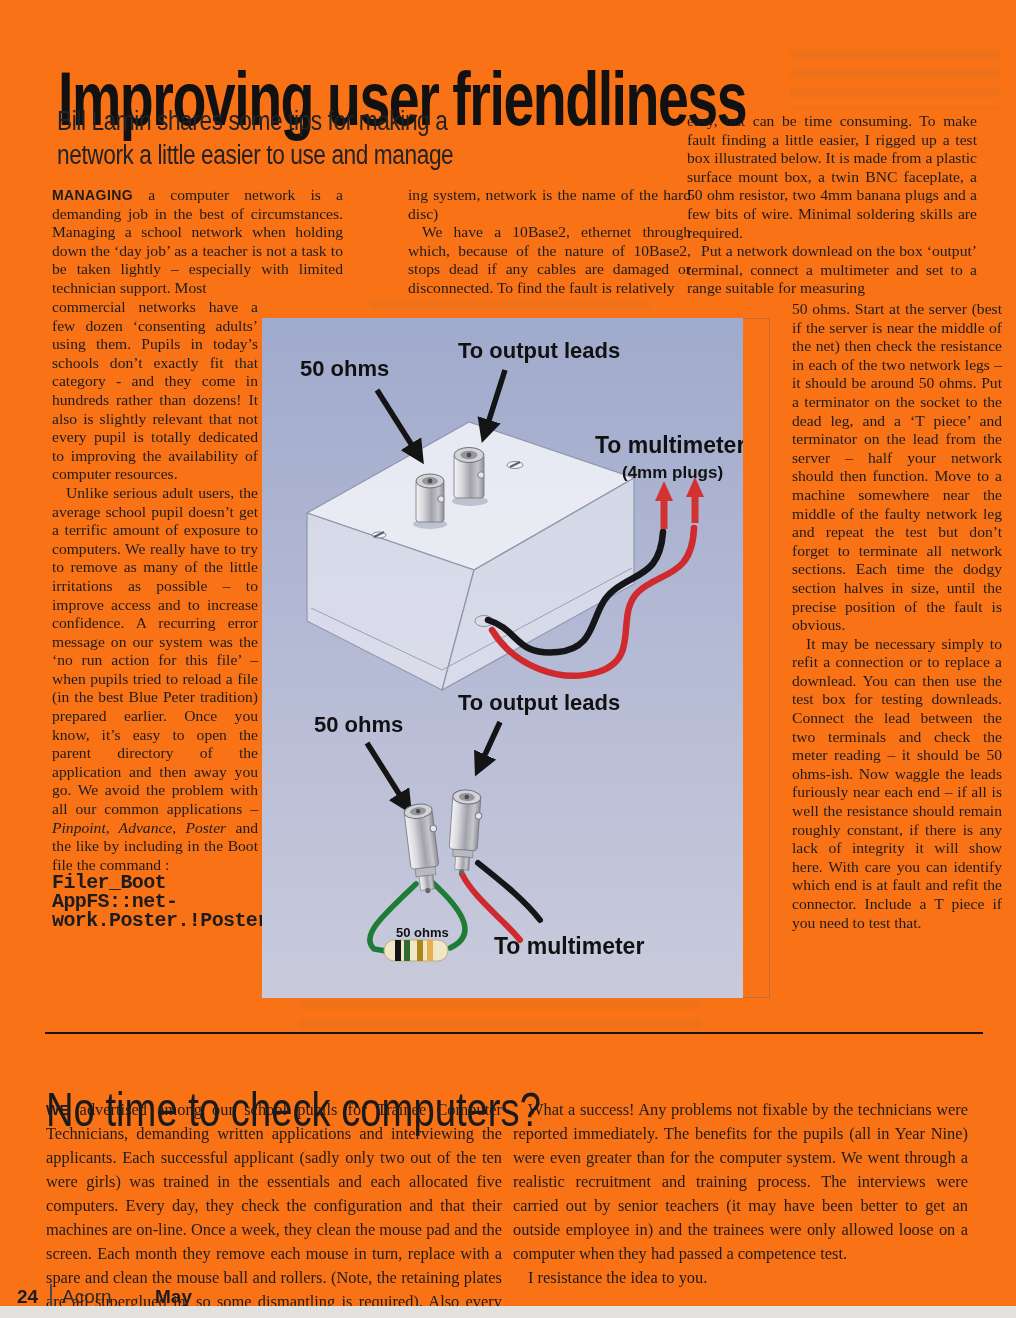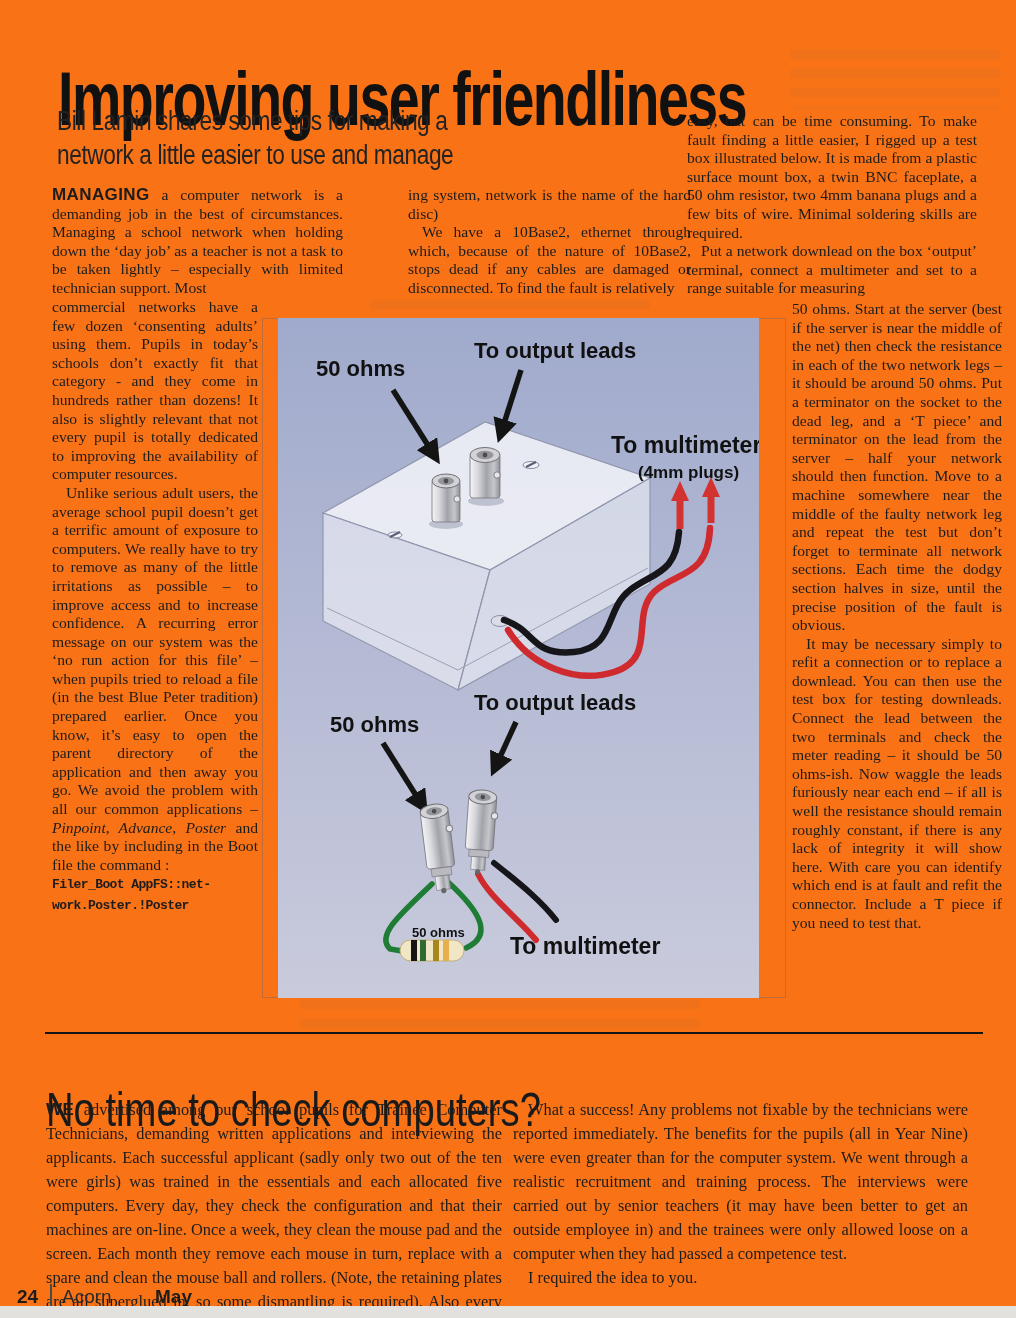--- a/index.html
+++ b/index.html
@@ -12,34 +12,34 @@
     transform:scaleX(.73);transform-origin:left top;}
   .standfirst{position:absolute;left:57px;top:104px;font-family:"Liberation Sans",sans-serif;
     font-size:27px;line-height:34px;color:#222;white-space:nowrap;letter-spacing:-.5px;
     transform:scaleX(.84);transform-origin:left top;}
 
   
   .col{position:absolute;font-size:15.6px;line-height:18.6px;text-align:justify;hyphens:auto;}
   .col p{margin:0;text-align:justify;}
   .col p.indent{text-indent:14px;}
   .col p.codeline{text-align:left;}
-  .lead{font-family:"Liberation Sans",sans-serif;font-weight:bold;font-size:17px;letter-spacing:.4px;}
+  .lead{font-family:"Liberation Sans",sans-serif;font-weight:bold;font-size:14px;letter-spacing:.4px;}
   .ital{font-style:italic;}
   .mono{font-family:"Liberation Mono","DejaVu Sans Mono",monospace;font-weight:bold;
-        font-size:13px;letter-spacing:-.6px;}
+        font-size:20px;letter-spacing:-.6px;}
 
   #col-left-wide  {left:52px; top:186px; width:291px;}
   #col-left-narrow{left:52px; top:298px; width:206px;}
   #col-mid-top    {left:372px;top:186px; width:283px;margin-left:36px;}
   #col-right-wide {left:687px;top:112px; width:290px;}
   #col-right-narrow{left:762px;top:300px;width:210px;margin-left:30px;}
 
   
   .figure{position:absolute;left:262px;top:318px;width:508px;height:680px;
-          box-shadow:inset 0 0 0 1px rgba(90,95,120,.35);padding-left:16px;}
+          box-shadow:inset 0 0 0 1px rgba(90,95,120,.35);}
   .figlabel{font-family:"Liberation Sans",sans-serif;font-weight:bold;fill:#111;}
 
   
   .rule{position:absolute;left:45px;top:1032px;width:938px;height:2px;background:#151515;}
   .heading2{position:absolute;left:46px;top:1040px;font-family:"Liberation Sans",sans-serif;
     font-weight:400;font-size:49px;color:#1a1a1a;white-space:nowrap;letter-spacing:0;
     transform:scaleX(.78);transform-origin:left top;}
   .colB{position:absolute;font-size:16.4px;line-height:24px;text-align:justify;hyphens:auto;}
   .colB p{margin:0;}
   .colB p.indent{text-indent:15px;}
@@ -220,21 +220,21 @@
   </div>
 
   <div class="rule"></div>
   <h2 class="heading2">No time to check computers?</h2>
 
   <div class="colB" id="colB-left">
       <p class=""><span class="lead">WE</span><span> advertised among our school pupils for Trainee Computer Technicians, demanding written applications and interviewing the applicants. Each successful applicant (sadly only two out of the ten were girls) was trained in the essentials and each allocated five computers. Every day, they check the configuration and that their machines are on-line. Once a week, they clean the mouse pad and the screen. Each month they remove each mouse in turn, replace with a spare and clean the mouse ball and rollers. (Note, the retaining plates are all superglued in, so some dismantling is required). Also every month, they take the test box and test each computer</span></p>
     </div>
   <div class="colB" id="colB-right">
       <p class="indent"><span>What a success! Any problems not fixable by the technicians were reported immediately. The benefits for the pupils (all in Year Nine) were even greater than for the computer system. We went through a realistic recruitment and training process. The interviews were carried out by senior teachers (it may have been better to get an outside employee in) and the trainees were only allowed loose on a computer when they had passed a competence test.</span></p>
-      <p class="indent"><span>I required the idea to you.</span></p>
+      <p class="indent"><span>I resistance the idea to you.</span></p>
     </div>
 
   <div class="footer">
     <span class="pageno">24</span>
     <span class="footrule"></span>
     <span class="magname">Acorn User</span>
     <span class="issue">May 1996</span>
   </div>
   <div class="bottomstrip"></div>
 

